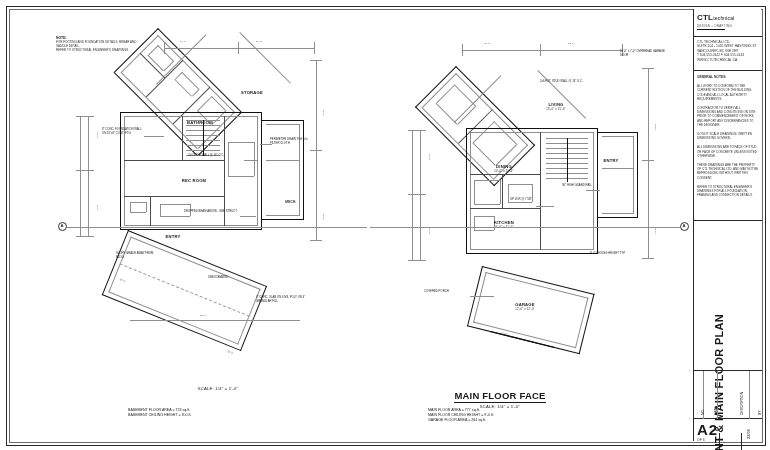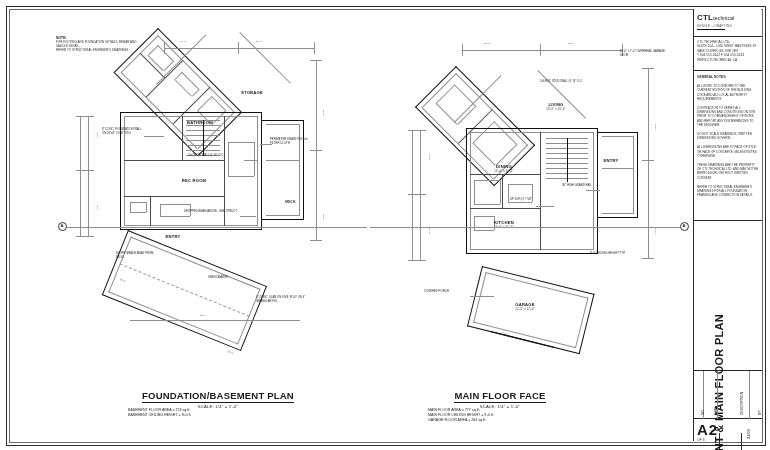--- a/index.html
+++ b/index.html
@@ -231,21 +231,20 @@
     <div class="ln thin" style="left:200px;top:124px;width:12px;height:0.5px;"></div>
   </div>
 
   <div style="position:absolute;left:58px;top:222px;">
     <div class="circ" style="left:0;top:0;width:9px;height:9px;"></div>
     <div style="position:absolute;left:2.6px;top:1.2px;font-size:4.2px;font-weight:bold;">A</div>
     <div class="ln thin" style="left:9px;top:4.5px;width:300px;height:0.5px;"></div>
   </div>
 
   <div class="plan-title" style="left:108px;top:385px;width:220px;">
-    <span class="t u">FOUNDATION/BASEMENT PLAN</span>
     <div class="s">SCALE: 1/4" = 1'-0"</div>
   </div>
   <div class="plan-notes" style="left:128px;top:408px;width:180px;">
     <div>BASEMENT FLOOR AREA = 723 sq.ft.</div>
     <div>BASEMENT CEILING HEIGHT = 8'-0 ft.</div>
   </div>
 
   <div class="plan" style="left:390px;top:20px;width:300px;height:360px;">
 
     <div class="rotwrap" style="left:66px;top:46px;transform:rotate(45deg);">

